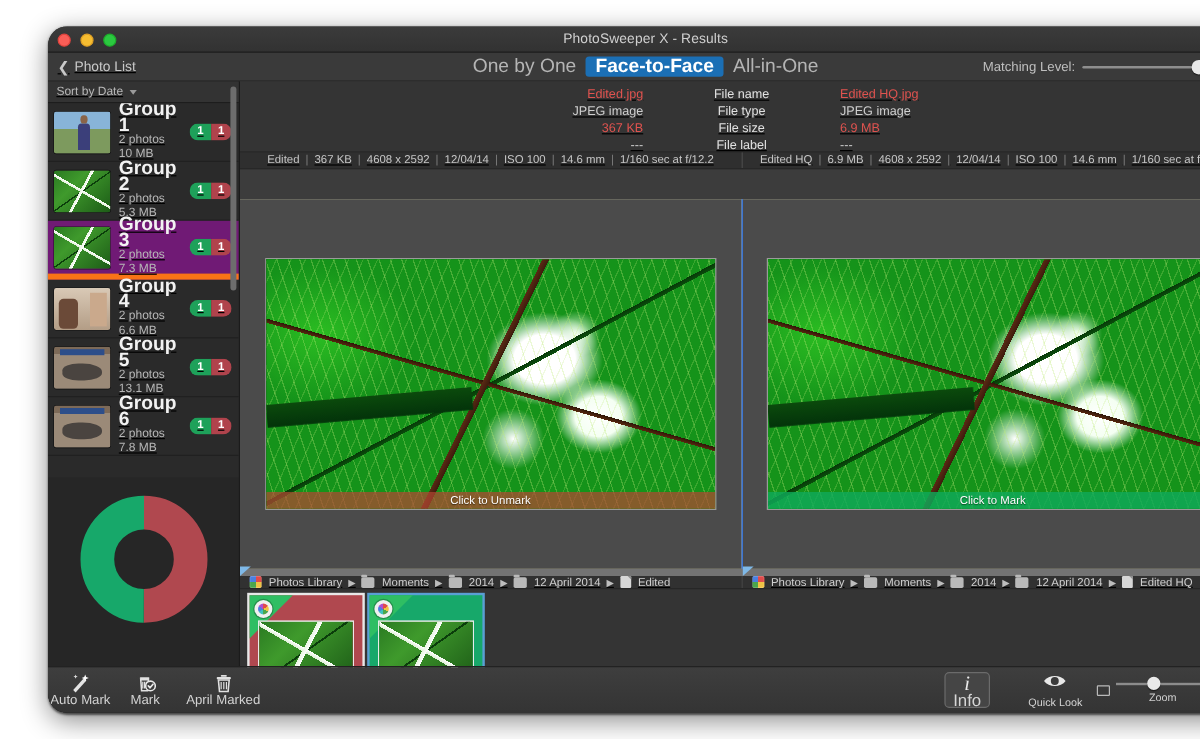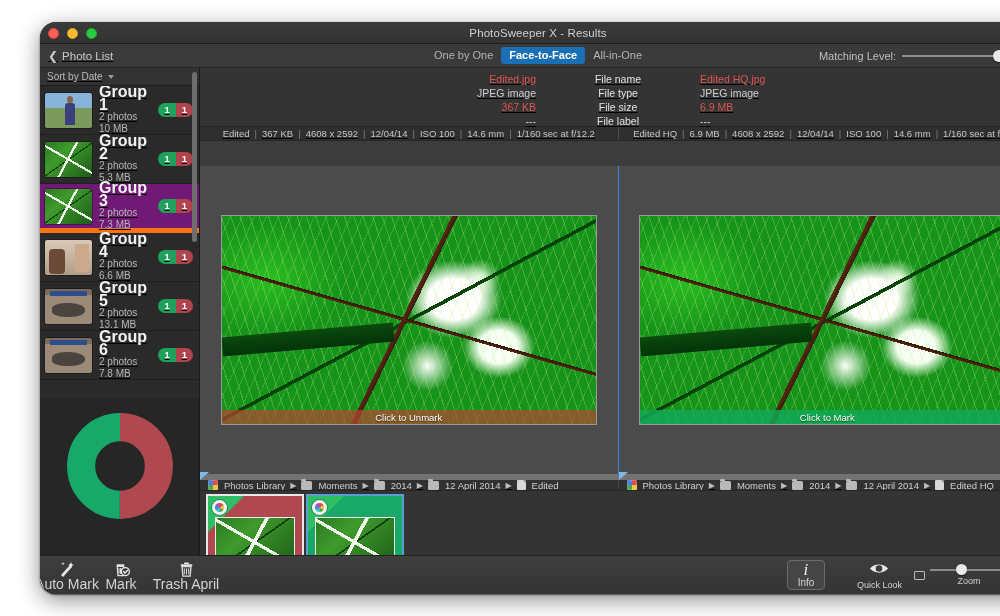--- a/index.html
+++ b/index.html
@@ -42,21 +42,21 @@
     display:flex; align-items:center; gap:4px; margin-left:8px;
     font-size:11.5px; color:#c9c9c9; cursor:default;
   }
   .chev{ font-size:12px; color:#c9c9c9; line-height:1; }
 
   .segwrap{
     position:absolute; left:50%; transform:translateX(-50%);
     display:flex; align-items:center; height:17px; gap:0;
   }
   .seg{
-    font-size:11px; padding:2px 8px; color:#b4b4b4; border-radius:3px;
+    font-size:16px; padding:2px 8px; color:#b4b4b4; border-radius:3px;
     line-height:13px; white-space:nowrap;text-align:center;
   }
   .seg.active{ background:#1b6fb5; color:#fff; font-weight:bold; }
 
   .matchwrap{
     position:absolute; right:10px; display:flex; align-items:center; gap:6px;
     font-size:11px; color:#bfbfbf;
   }
   .slider{ position:relative; width:124px; height:12px; }
   .slider .track{
@@ -186,28 +186,28 @@
             background:repeating-linear-gradient(90deg,#e2e2e2 0 1.5px,transparent 1.5px 3px); display:block; }
 
   
   .bottombar{
     position:absolute; left:0; right:0; bottom:0; height:39px;
     background:linear-gradient(#3e3e3e,#343434); border-top:1px solid #222;
     display:flex; align-items:center;
   }
   .btool{ display:flex; flex-direction:column; align-items:center; justify-content:center;
           width:54px; gap:1px; }
-  .btool .lbl{ font-size:14px; color:#d3d3d3; line-height:10px; white-space:nowrap; }
+  .btool .lbl{ font-size:11px; color:#d3d3d3; line-height:10px; white-space:nowrap; }
   .btool .ico{ height:17px; display:flex; align-items:flex-end; }
   .rightside{ position:absolute; right:8px; display:flex; align-items:center; gap:12px; }
   .infobtn{ width:38px; height:30px; border:1px solid #6b6b6b; border-radius:4px;
             background:#454545; display:flex; flex-direction:column;
             align-items:center; justify-content:center; gap:0; }
   .infobtn .i{ font-family:"Liberation Serif", serif; font-style:italic; font-size:17px; color:#eaeaea; line-height:16px; }
-  .infobtn .lbl{ font-size:10px; color:#d6d6d6; line-height:10px; }
+  .infobtn .lbl{ font-size:14px; color:#d6d6d6; line-height:10px; }
   .qlook{ display:flex; flex-direction:column; align-items:center; gap:1px;margin-left:20px; }
   .zoomwrap{ display:flex; align-items:center; gap:5px; }
   .zslider{ position:relative; width:78px; height:11px; }
   .zslider .track{ position:absolute; top:5px; left:0; right:0; height:1.5px; background:#8c8c8c; }
   .zslider .knob{ position:absolute; top:0; left:40%; width:11px; height:11px; border-radius:50%;
                   background:#e9e9e9; box-shadow:0 1px 1px rgba(0,0,0,.5); }
   .zlabel{ font-size:9px; color:#cfcfcf; text-align:center; margin-top:1px; }
   .smallicon{ width:11px; height:9px; border:1px solid #b9b9b9; border-radius:1px; }
   .bigicon{ width:15px; height:13px; border:1px solid #b9b9b9; border-radius:1px; }
 
@@ -594,21 +594,21 @@
 
     <div class="btool" style="width:76px">
       <span class="ico">
         <svg width="17" height="17" viewBox="0 0 17 17">
           <rect x="6" y="1.6" width="5" height="1.4" rx=".6" fill="#e0e0e0"></rect>
           <rect x="2.6" y="3.2" width="11.8" height="1.8" rx=".7" fill="#e0e0e0"></rect>
           <path d="M4 5.6 h9 l-.9 9.6 h-7.2z" fill="none" stroke="#e0e0e0" stroke-width="1.3"></path>
           <path d="M6.3 7.4 v6 M8.5 7.4 v6 M10.7 7.4 v6" stroke="#e0e0e0" stroke-width="1"></path>
         </svg>
       </span>
-      <span class="lbl">Trash April</span>
+      <span class="lbl">April Marked</span>
     </div>
 
     <div class="rightside">
       <div class="infobtn">
         <span class="i">i</span>
         <span class="lbl">Info</span>
       </div>
       <div class="qlook">
         <span>
           <svg width="20" height="13" viewBox="0 0 20 13">

